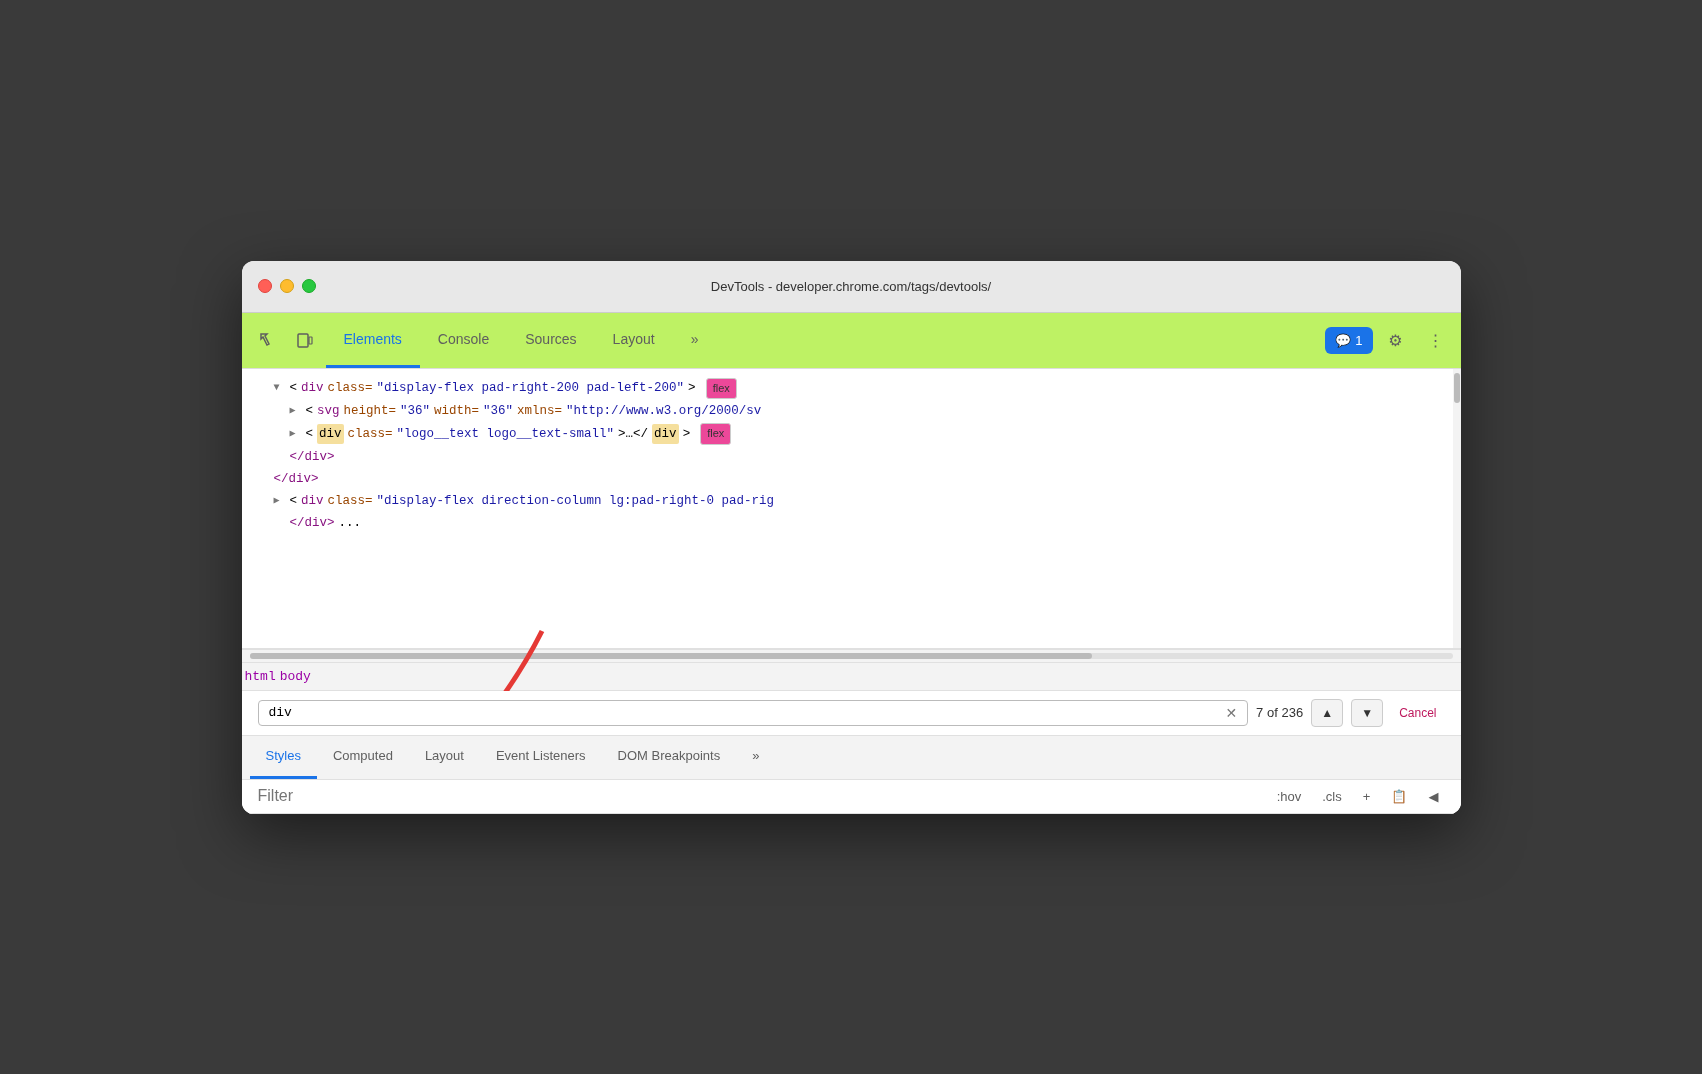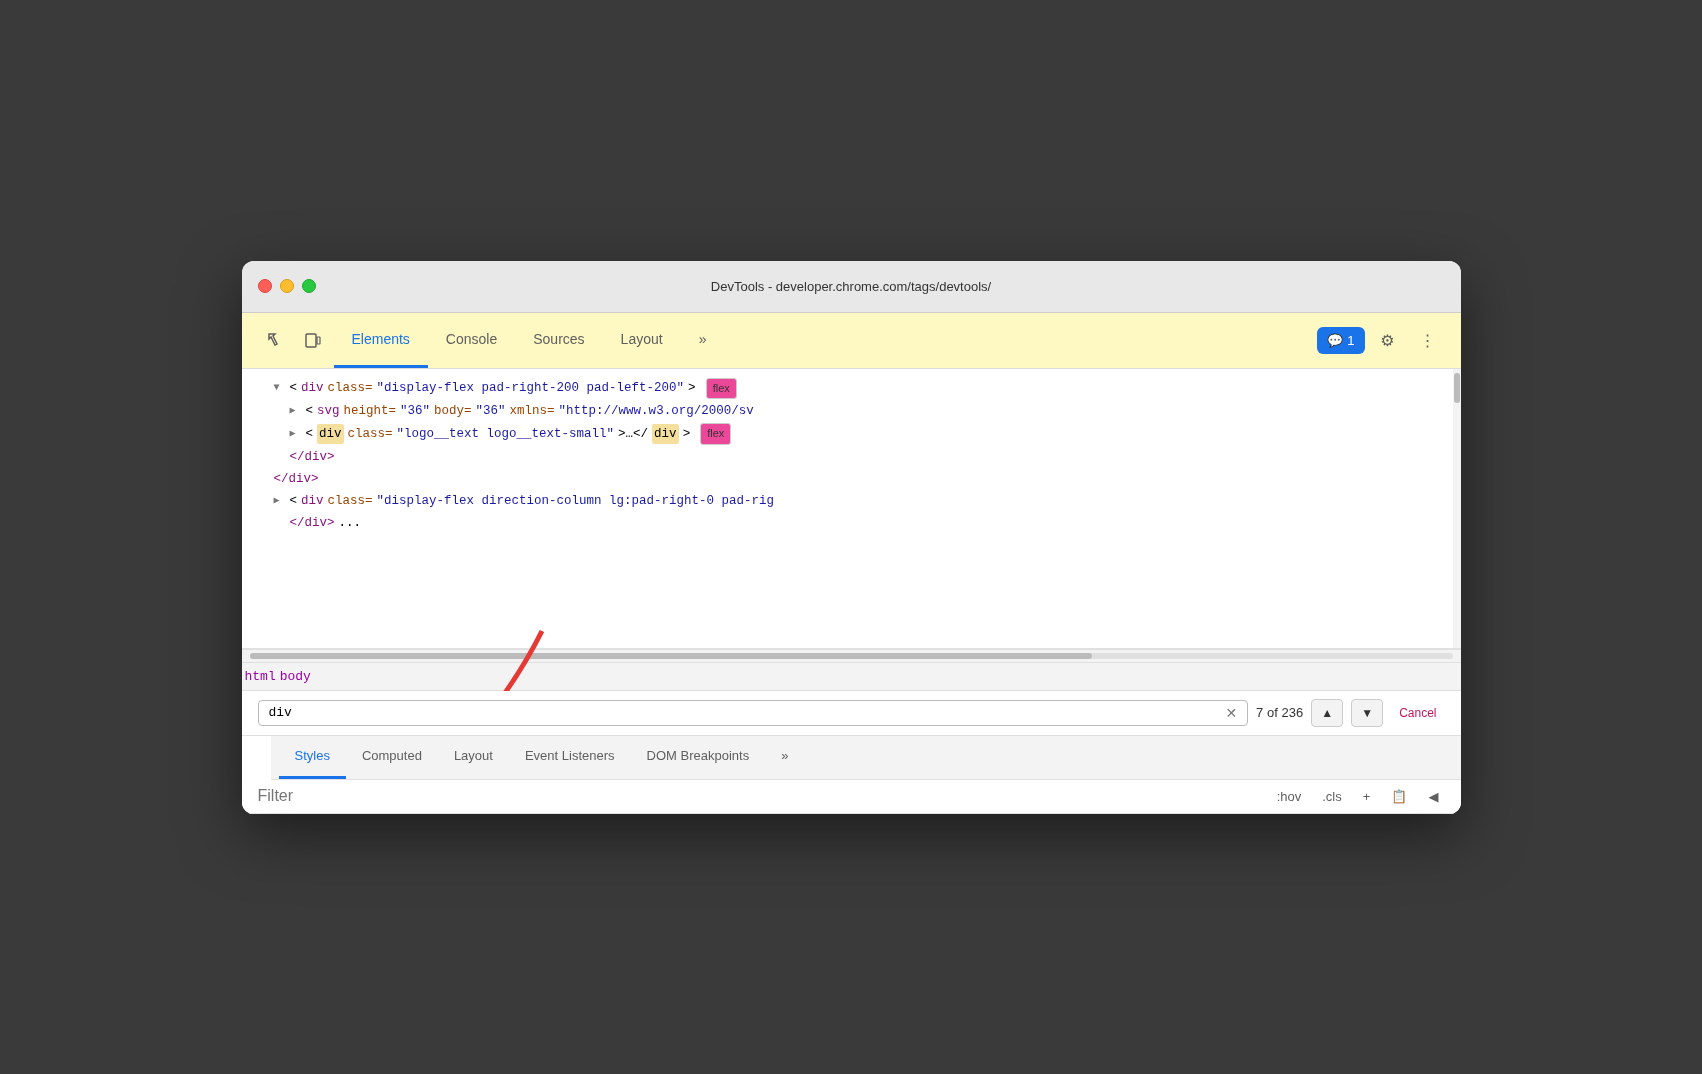--- a/index.html
+++ b/index.html
@@ -53,26 +53,26 @@
     }
 
     
     .devtools {
       background: #ffffff;
       margin: 0;
     }
 
     
     .devtools-toolbar {
-      background: #fef9c3;
+      background: #bef264;
       border-bottom: 1px solid #ddd;
       height: 56px;
       display: flex;
       align-items: center;
-      padding: 0 16px;
+      padding: 0 8px;
       gap: 4px;
     }
     .toolbar-icon-btn {
       width: 34px;
       height: 34px;
       border-radius: 4px;
       border: none;
       background: transparent;
       cursor: pointer;
       display: flex;
@@ -313,21 +313,20 @@
     }
 
     
     .sub-tabs {
       background: #f3f3f3;
       border-bottom: 1px solid #e0e0e0;
       display: flex;
       align-items: center;
       padding: 0 8px;
       height: 44px;
-      margin-left: 29px;
     }
     .sub-tab {
       padding: 0 16px;
       height: 100%;
       display: flex;
       align-items: center;
       font-size: 13px;
       color: #5f5f5f;
       cursor: pointer;
       border-bottom: 3px solid transparent;
@@ -460,21 +459,21 @@
           <span class="tag-bracket">&gt;</span>
         <span class="badge">flex</span>
       </div>
 
       <div class="html-line indent-2">
         <span class="expand-arrow right"></span>
         <span class="tag-bracket">&lt;</span>
           <span class="tag">svg</span>
         <span class="attr-name">height=</span>
           <span class="attr-value">"36"</span>
-        <span class="attr-name">body=</span>
+        <span class="attr-name">width=</span>
           <span class="attr-value">"36"</span>
         <span class="attr-name">xmlns=</span>
           <span class="attr-value">"http://www.w3.org/2000/sv</span>
       </div>
 
 
       <div class="html-line indent-2">
         <span class="expand-arrow right"></span>
         <span class="tag-bracket">&lt;</span>
           <span class="highlighted-tag">div</span>

